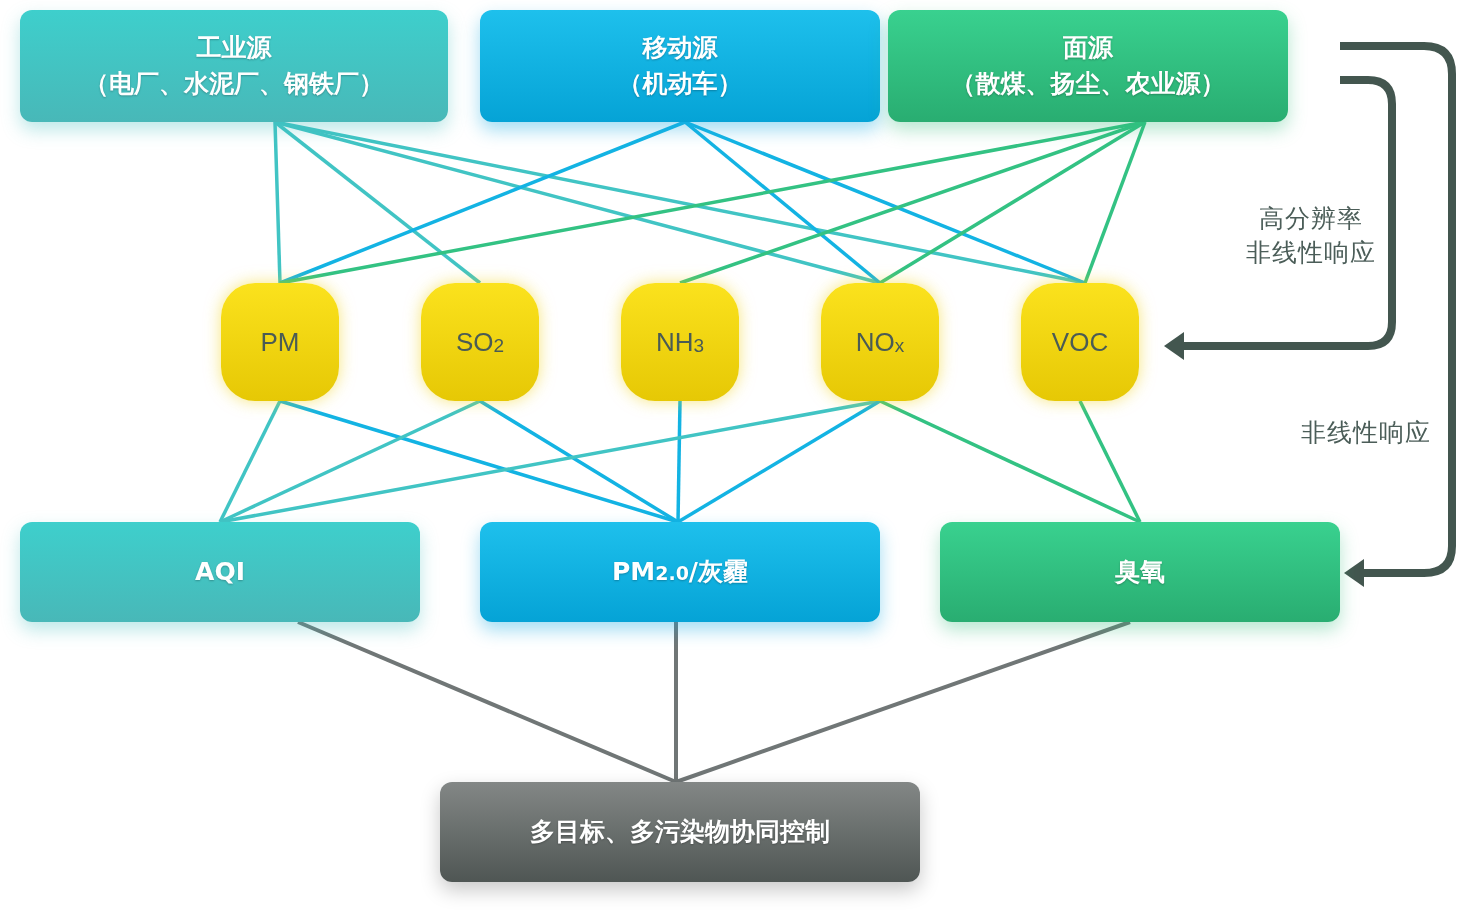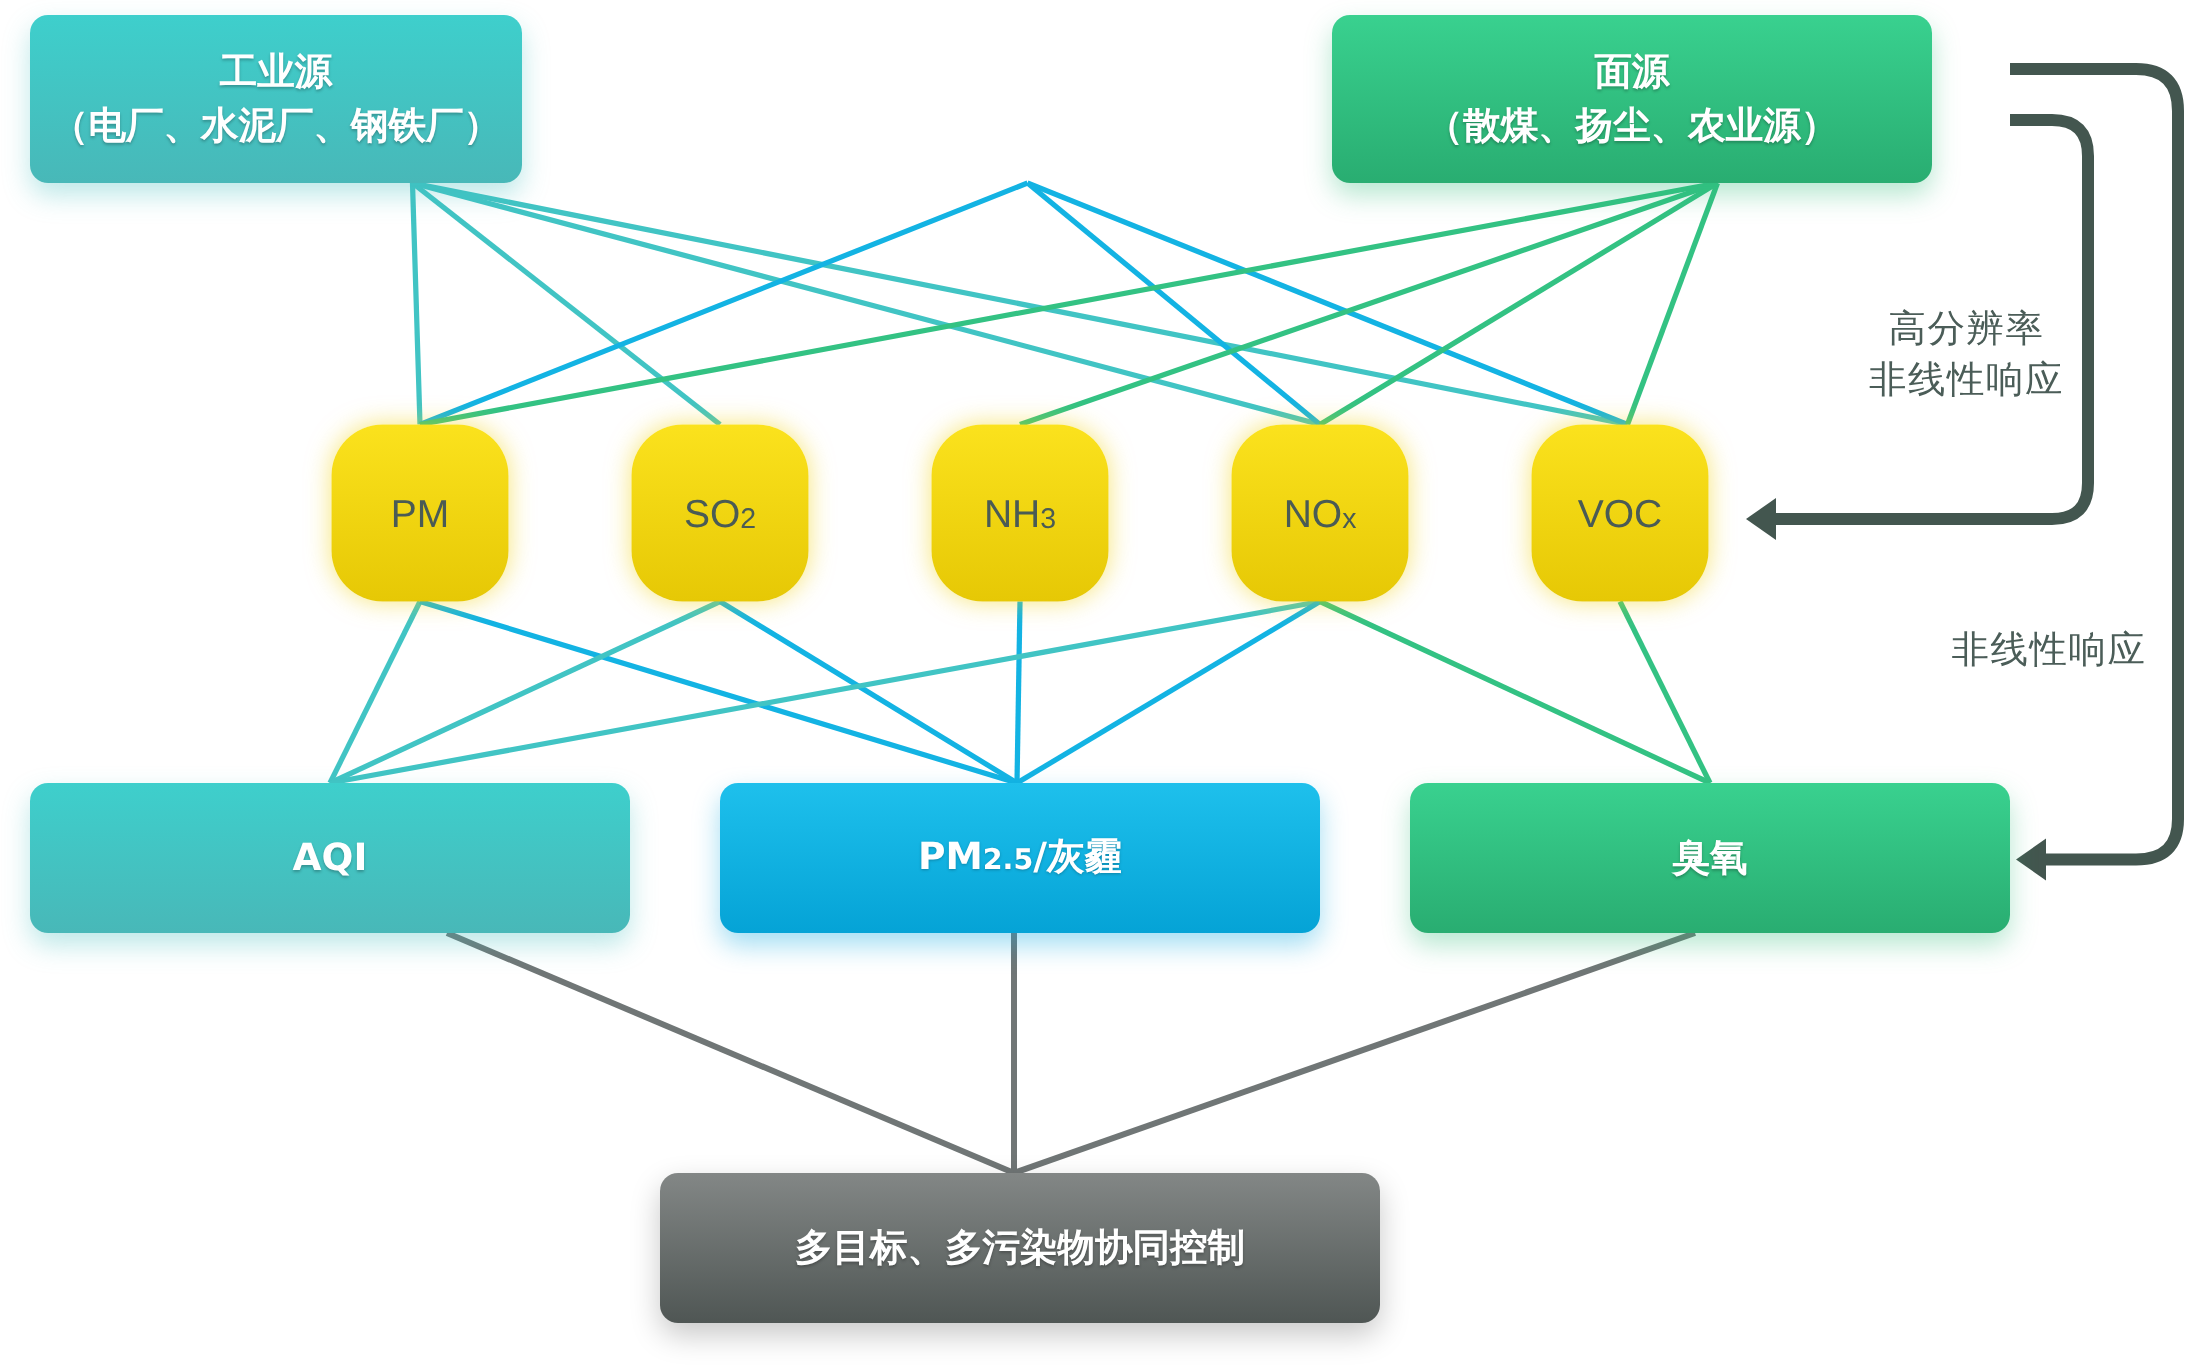--- a/index.html
+++ b/index.html
@@ -60,23 +60,27 @@
         <line x1="1130" y1="622" x2="676" y2="782" stroke="#707676" stroke-width="4"></line>
       </g>
     <g id="arrows">
       <path d="M1340,80 L1368,80 Q1392,80 1392,104 L1392,322 Q1392,346 1368,346 L1182,346" fill="none" stroke="#43564f" stroke-width="8"></path>
       <polygon points="1164,346 1184,332 1184,360" fill="#43564f"></polygon>
       <path d="M1340,46 L1424,46 Q1452,46 1452,74 L1452,546 Q1452,573 1424,573 L1362,573" fill="none" stroke="#43564f" stroke-width="8"></path>
       <polygon points="1344,573 1364,559 1364,587" fill="#43564f"></polygon>
     </g>
   </svg>
 
-  <div class="box teal" style="left:20px; top:10px; width:328px; height:112px;">
+  <div class="box teal" style="left:20px; top:10px; width:428px; height:112px;">
     <div>工业源</div>
     <div>（电厂、水泥厂、钢铁厂）</div>
+  </div>
+  <div class="box blue" style="left:480px; top:10px; width:400px; height:112px;">
+    <div>移动源</div>
+    <div>（机动车）</div>
   </div>
   <div class="box green" style="left:888px; top:10px; width:400px; height:112px;">
     <div>面源</div>
     <div>（散煤、扬尘、农业源）</div>
   </div>
 
   <div class="poll" style="left:221px; top:283px;">
     <span><span>PM</span><sub></sub></span>
   </div>
   <div class="poll" style="left:421px; top:283px;">
@@ -89,21 +93,21 @@
     <span><span>NO</span><sub>x</sub></span>
   </div>
   <div class="poll" style="left:1021px; top:283px;">
     <span><span>VOC</span><sub></sub></span>
   </div>
 
   <div class="box teal" style="left:20px; top:522px; width:400px; height:100px;">
     <div>AQI</div>
   </div>
   <div class="box blue" style="left:480px; top:522px; width:400px; height:100px;">
-    <div><span>PM</span><span class="sub25">2.5</span><span>/灰霾</span></div>
+    <div><span>PM</span><span class="sub25">2.0</span><span>/灰霾</span></div>
   </div>
   <div class="box green" style="left:940px; top:522px; width:400px; height:100px;">
     <div>臭氧</div>
   </div>
 
   <div class="box gray" style="left:440px; top:782px; width:480px; height:100px;">
     <div>多目标、多污染物协同控制</div>
   </div>
 
   <div class="side-label" style="left:1236px; top:202px; width:150px;">

